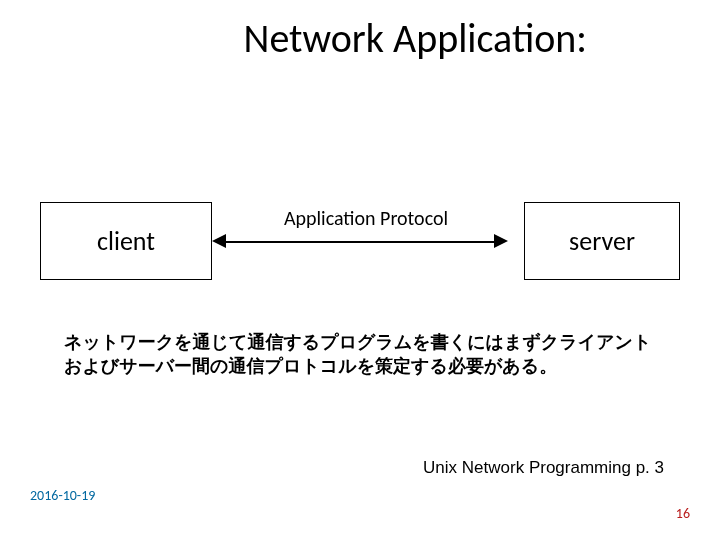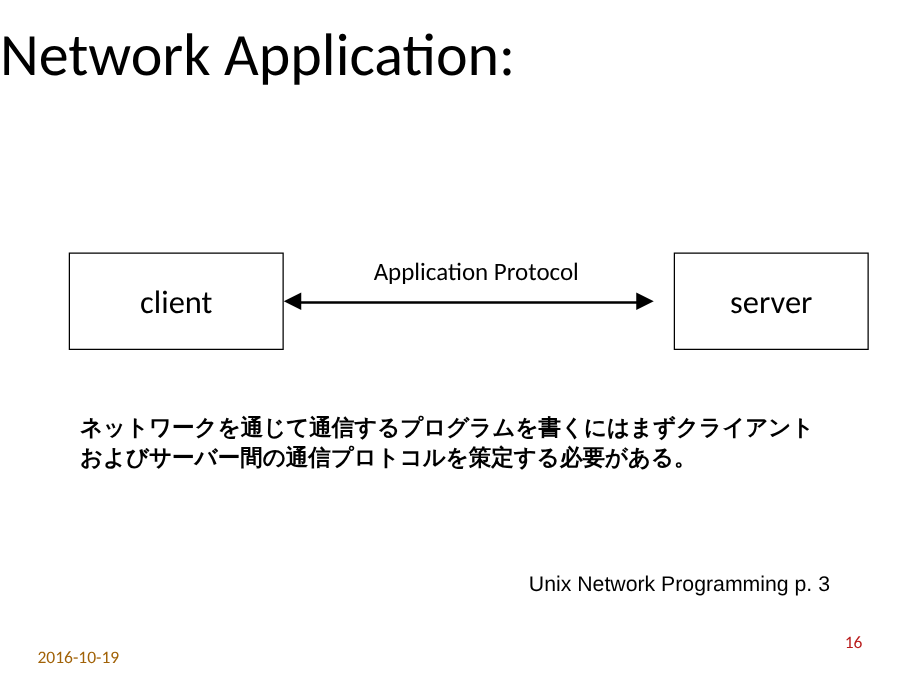--- a/index.html
+++ b/index.html
@@ -1,31 +1,31 @@
 <!DOCTYPE html>
 <html><head>
 <meta charset="utf-8">
 <style>
   * { box-sizing: border-box; margin: 0; padding: 0; }
   html, body { width: 720px; height: 540px; font-family: "Calibri", "Arial", sans-serif; background: #fff; color: #000; }
   .slide { position: relative; width: 720px; height: 540px; }
-  .title { position: absolute; top: 16px; left: 0; width: 587px; text-align: left; font-size: 48px; line-height: 1.15; font-weight: 400; }
-  .diagram { position: absolute; top: 202px; left: 40px; width: 640px; height: 78px; margin-left: 15px; }
+  .title { position: absolute; top: 16px; left: 0; width: 587px; text-align: right; font-size: 40px; line-height: 1.15; font-weight: 400; }
+  .diagram { position: absolute; top: 202px; left: 40px; width: 640px; height: 78px; }
   .box { position: absolute; border: 1.5px solid #000; display: flex; align-items: center; justify-content: center; font-size: 26px; background: #fff; }
   .box.client { left: 0; top: 0; width: 172px; height: 78px; }
   .box.server { right: 0; top: 0; width: 156px; height: 78px; }
   .connector { position: absolute; left: 172px; right: 172px; top: 0; height: 78px; }
   .proto-label { position: absolute; left: 12px; right: 0; top: 4px; text-align: center; font-size: 20px; }
   .line { position: absolute; left: 10px; right: 10px; top: 50%; height: 0; border-top: 2px solid #000; }
   .arrow { position: absolute; top: 50%; width: 0; height: 0; border-top: 7px solid transparent; border-bottom: 7px solid transparent; transform: translateY(-50%); }
   .arrow.left { left: 0; border-right: 14px solid #000; }
   .arrow.right { right: 0; border-left: 14px solid #000; }
   .desc { position: absolute; top: 330px; left: 64px; width: 600px; font-size: 18px; line-height: 1.35; font-family: "MS PGothic", "Hiragino Kaku Gothic Pro", "Meiryo", sans-serif; font-weight: bold; }
   .ref { position: absolute; right: 56px; bottom: 62px; font-size: 17px; font-family: "MS PGothic", "Hiragino Kaku Gothic Pro", "Meiryo", sans-serif; }
-  .date { position: absolute; left: 30px; bottom: 6px; font-size: 14px; color: #a16207; }
+  .date { position: absolute; left: 30px; bottom: 36px; font-size: 14px; color: #0369a1; }
   .pagenum { position: absolute; right: 30px; bottom: 18px; font-size: 14px; color: #b91c1c; }
 </style>
 </head>
 <body>
 
 <div class="slide">
   <div class="title">
     <span>Network Application:</span><br>
   </div>
 

